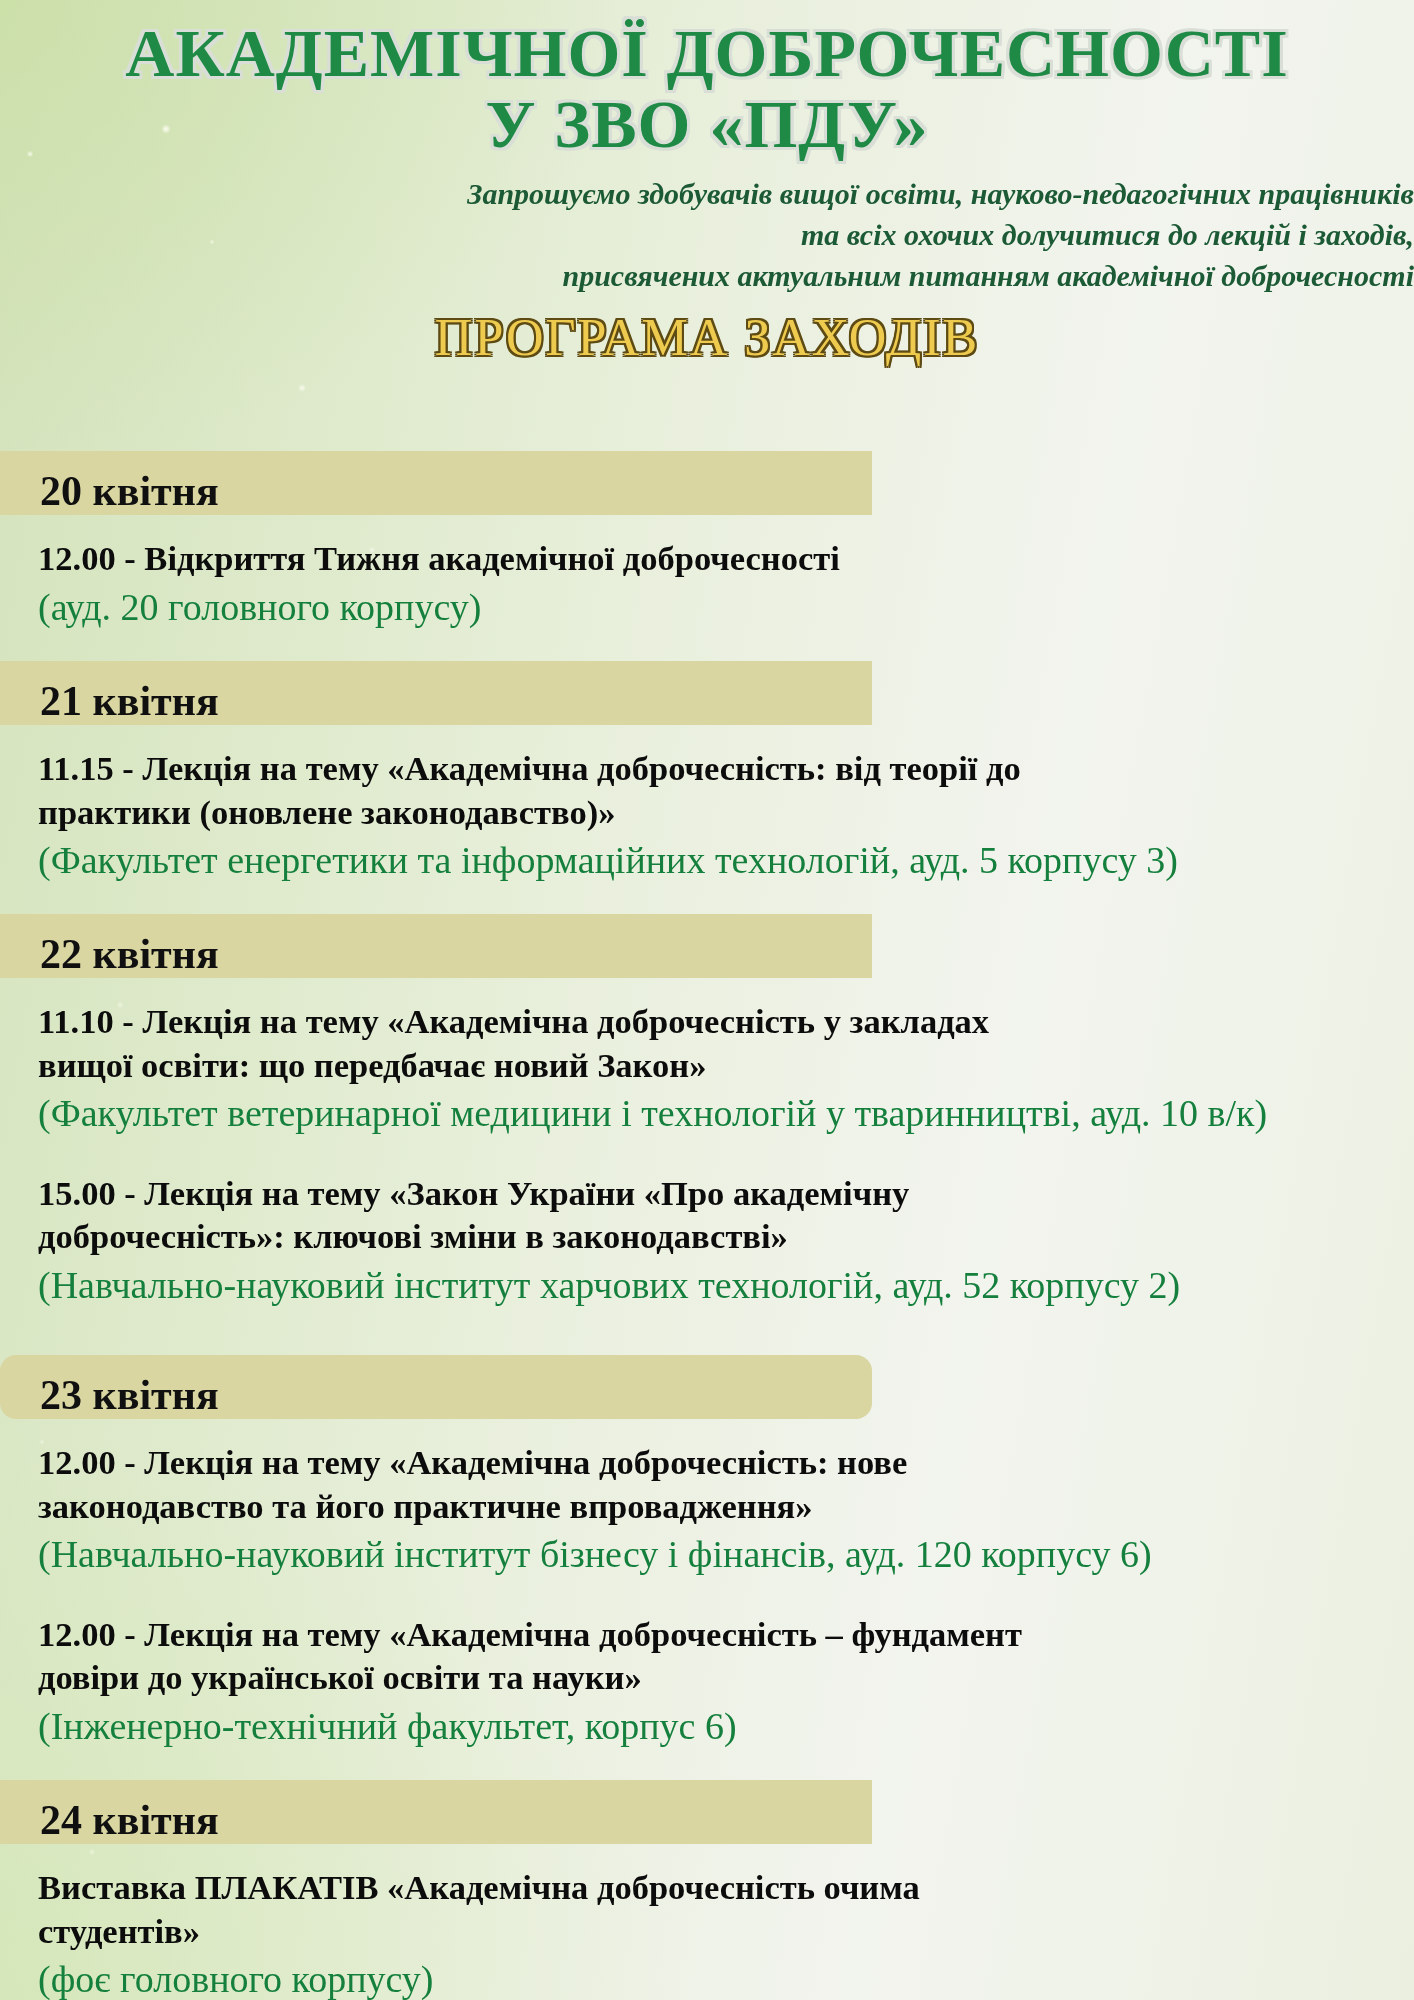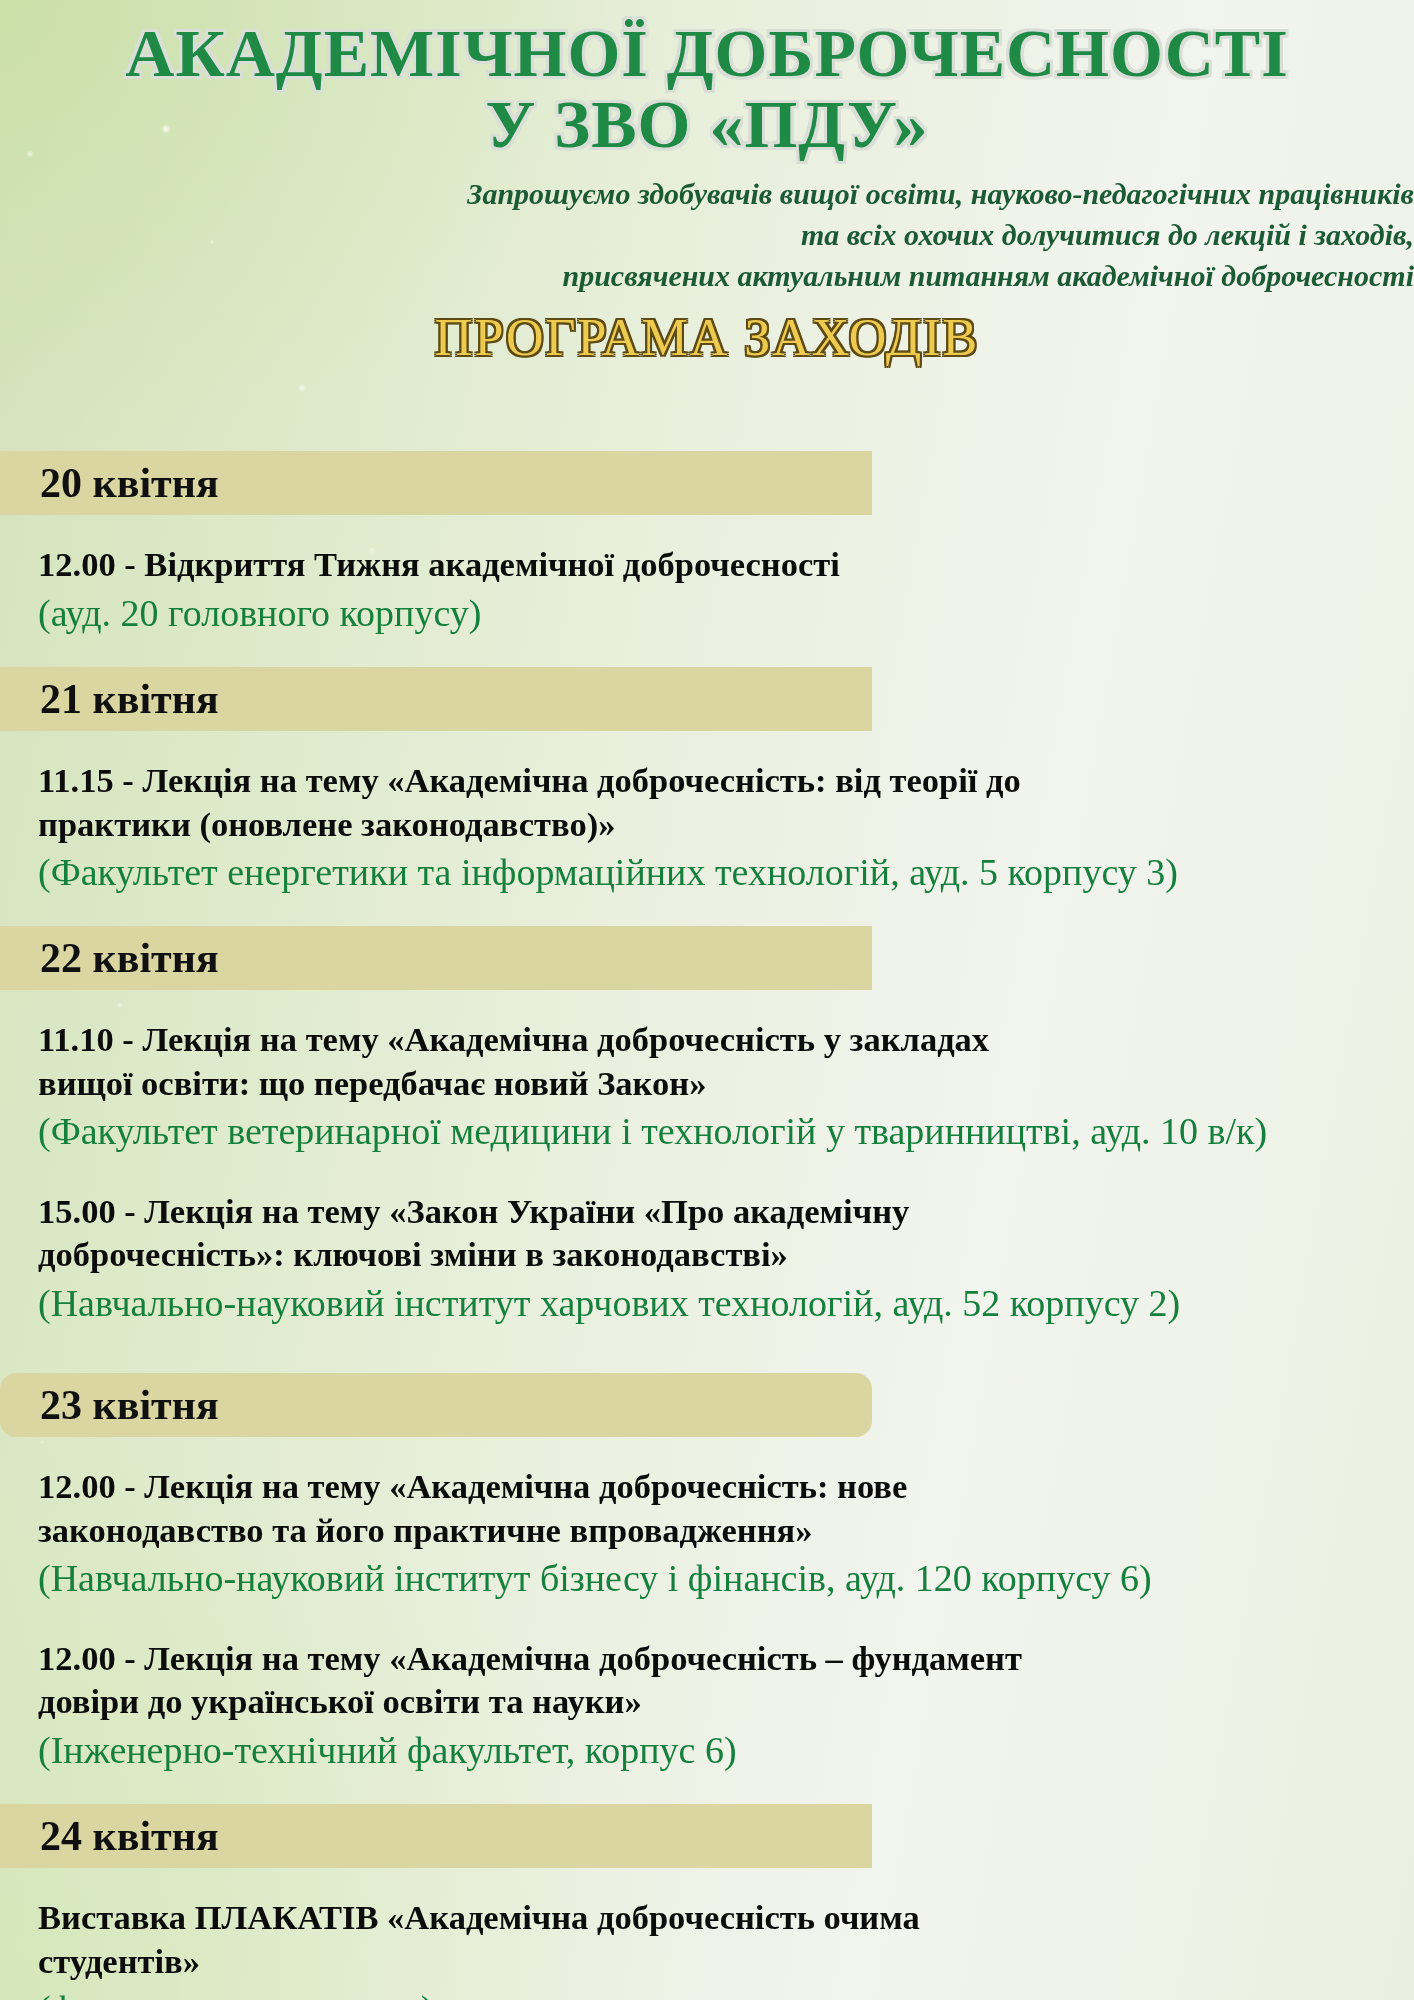--- a/index.html
+++ b/index.html
@@ -69,31 +69,31 @@
       -2px  0   0 #5e4b13, 2px  0   0 #5e4b13,
        0   -2px 0 #5e4b13, 0    2px 0 #5e4b13;
   }
 
   .date-band {
     width: 872px;
     height: 64px;
     margin-top: 24px;
     background: #d9d6a2;
     display: flex;
-    align-items: center;
+    align-items: flex-end;
     padding-left: 40px;
     box-sizing: border-box;
     font-size: 42px;
     font-weight: bold;
     color: #101010;
   }
   .date-band.first { margin-top: 84px; }
   .date-band.gap-large { margin-top: 46px; border-radius: 16px; }
 
-  .event { margin: 28px 40px 30px 38px; }
+  .event { margin: 22px 40px 30px 38px; }
   .event + .event { margin-top: 34px; }
 
   .event-title {
     font-size: 34.5px;
     font-weight: bold;
     line-height: 1.26;
     color: #0c0c0c;
   }
   .event-venue {
     margin-top: 3px;

